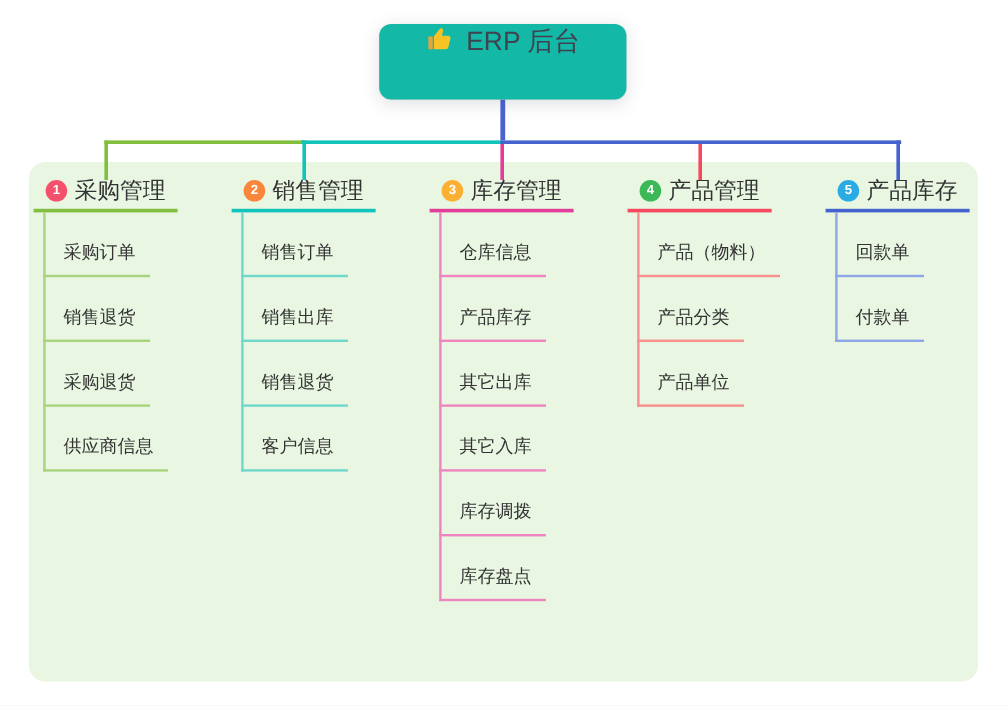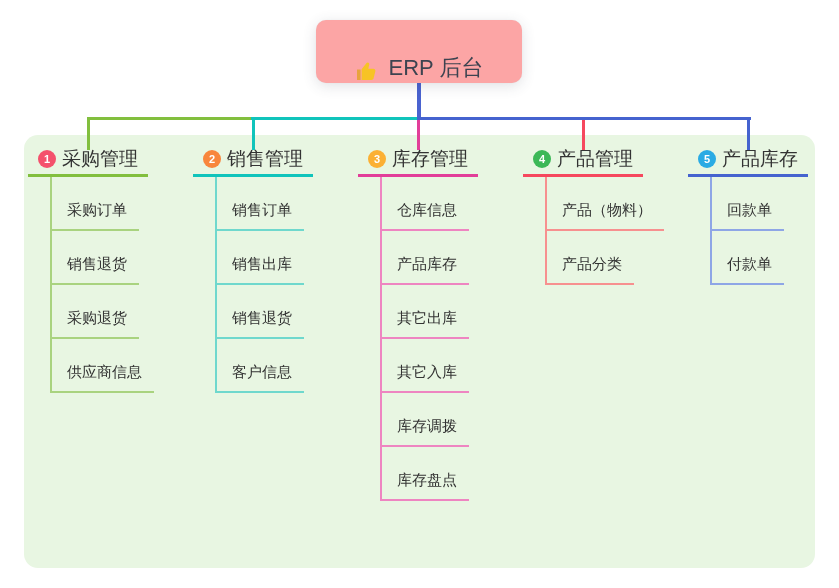--- a/index.html
+++ b/index.html
@@ -17,42 +17,42 @@
     width: 791px; height: 433px;
     border-radius: 14px;
     z-index: 1;
   }
 
   .line { position: absolute; z-index: 3; }
 
   .root-node {
     position: absolute; left: 316px; top: 20px;
     width: 206px; height: 63px;
-    background: #fca5a5; border-radius: 10px;
+    background: #14b8a6; border-radius: 10px;
     box-shadow: 0 3px 14px rgba(60,70,90,.16), 0 0 1px rgba(0,0,0,.08);
-    display: flex; align-items: flex-end; justify-content: center; gap: 10px;
+    display: flex; align-items: flex-start; justify-content: center; gap: 10px;
     font-size: 22px; color: #3d4350; font-weight: 500;
     z-index: 5; cursor: default;
   }
   .root-node .ticon { display: inline-flex; width: 24px; height: 24px; }
 
   .branch { position: absolute; top: 148px; width: 120px; z-index: 4; }
   .branch-title {
     display: flex; align-items: center; justify-content: center; gap: 6px;
     height: 29px; padding-bottom: 4px;
     border-bottom: 3px solid var(--line);
     font-size: 19px; color: #333333; white-space: nowrap;
   }
   .badge {
     width: 18px; height: 18px; border-radius: 50%;
     background: var(--badge); color: #ffffff;
     font-size: 11px; font-weight: bold;
     display: flex; align-items: center; justify-content: center; flex: none;
   }
-  .children { position: relative; margin-left: 22px; width: max-content; }
+  .children { position: relative; margin-left: 8px; width: max-content; }
   .spine { position: absolute; left: 0; top: 0; bottom: 0; width: 2px; background: var(--child); }
   .child {
     height: 54px; width: max-content;
     display: flex; align-items: flex-end;
     border-bottom: 2px solid var(--child);
     padding: 0 12px 9px 17px;
     font-size: 15px; color: #333333; white-space: nowrap;
   }
   .child:first-child { height: 51px; }
 </style>
@@ -161,20 +161,23 @@
           <span>产品管理</span>
         </div>
         <div class="children">
           <div class="spine"></div>
           <div class="child">
             <span>产品（物料）</span>
           </div>
           <div class="child">
             <span>产品分类</span>
           </div>
+          <div class="child">
+            <span>产品单位</span>
+          </div>
         </div>
       </div>
       <div class="branch" style="left: 688px; --line: #4563cf; --child: #8ea6e6; --badge: #2aabe4;">
         <div class="branch-title">
           <span class="badge">5</span>
           <span>产品库存</span>
         </div>
         <div class="children">
           <div class="spine"></div>
           <div class="child">

